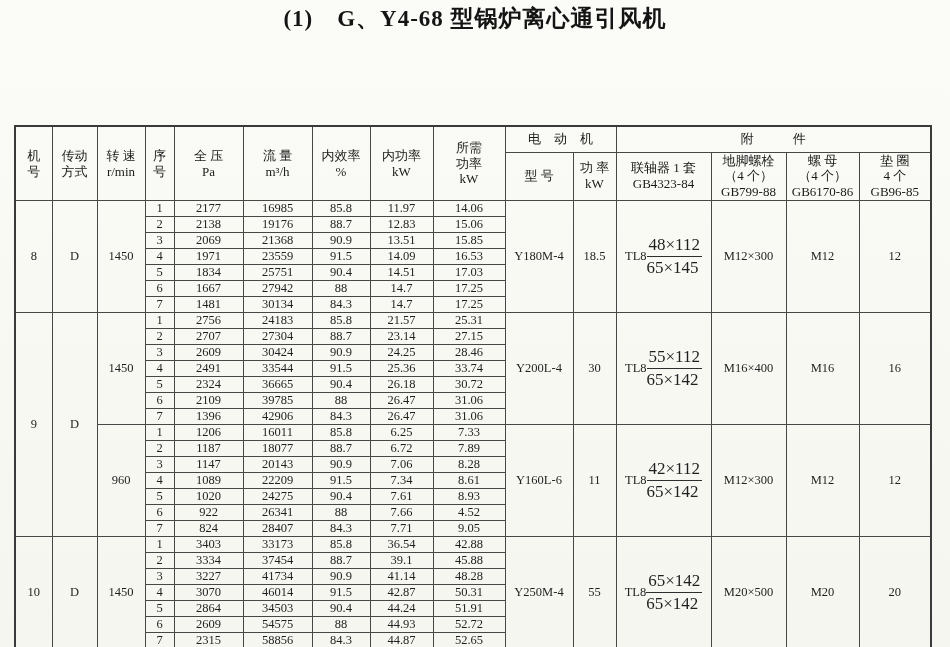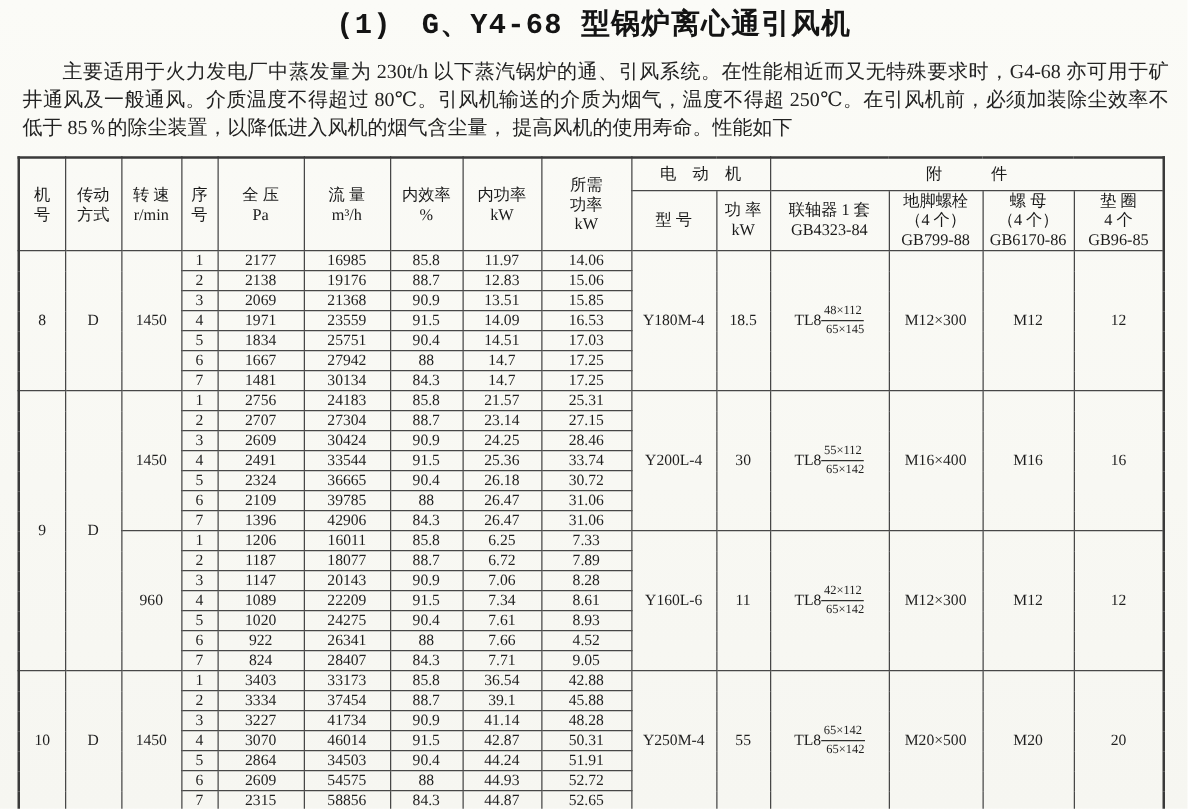--- a/index.html
+++ b/index.html
@@ -12,21 +12,20 @@
     overflow:hidden;
   }
   .title {
     text-align:center;
     font-size:23px;
     font-weight:bold;
     letter-spacing:1px;
     padding-top:3px;
     white-space:pre;
     color:#141414;
-    font-family:Liberation Mono, monospace;
   }
   .intro {
     margin:13px 15px 0 18px;
     font-size:16px;
     line-height:22.5px;
     color:#232323;
   }
   .intro .line { text-align:justify; text-align-last:justify; }
   .intro .line.first { text-indent:2em; }
   .intro .line.last { text-align-last:left; }
@@ -63,37 +62,32 @@
     line-height:15px;
     white-space:nowrap;
     color:#1f1f1f;
   }
   .spec tbody td.span-cell { font-size:12.5px; line-height:1.2; }
   .spec tbody tr.group-start td { border-top:1.5px solid #3a3a3a; }
   .tl { display:inline-block; vertical-align:middle; margin-right:0; font-size:12.5px; }
   .frac {
     display:inline-block;
     vertical-align:middle;
-    text-align:right;
-    font-size:10px;
+    text-align:left;
+    font-size:17px;
     line-height:1.18;
   }
   .frac .fnum { display:block; border-bottom:1px solid #2e2e2e; padding:0 2px 1px; }
   .frac .fden { display:block; padding-top:1px; }
 </style>
 </head>
 <body>
 
 <div class="page">
   <div class="title">(1)　G、Y4-68 型锅炉离心通引风机</div>
-  <div class="intro">
-      <div class="line first">主要适用于火力发电厂中蒸发量为 230t/h 以下蒸汽锅炉的通、引风系统。在性能相近而又无特殊要求时，G4-68 亦可用于矿</div>
-      <div class="line">井通风及一般通风。介质温度不得超过 80℃。引风机输送的介质为烟气，温度不得超 250℃。在引风机前，必须加装除尘效率不</div>
-      <div class="line last">低于 85％的除尘装置，以降低进入风机的烟气含尘量， 提高风机的使用寿命。性能如下</div>
-    </div>
 
   <table class="spec">
     <colgroup>
       <col style="width:37px">
         <col style="width:45px">
         <col style="width:48px">
       <col style="width:29px">
         <col style="width:69px">
         <col style="width:69px">
       <col style="width:58px">

